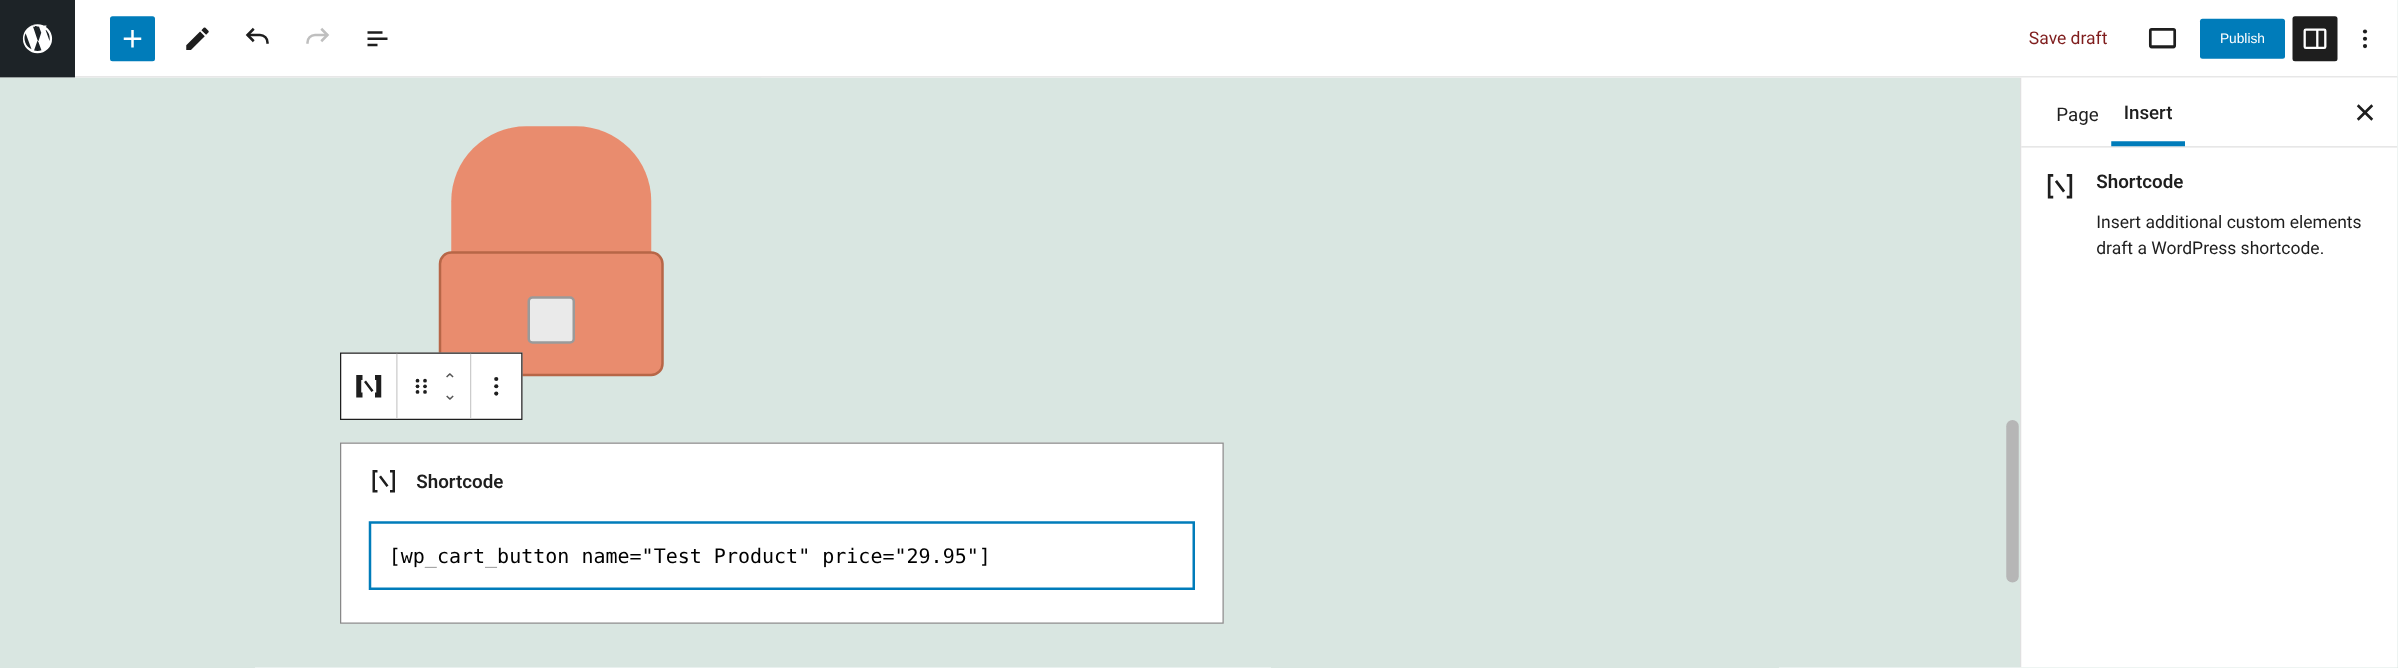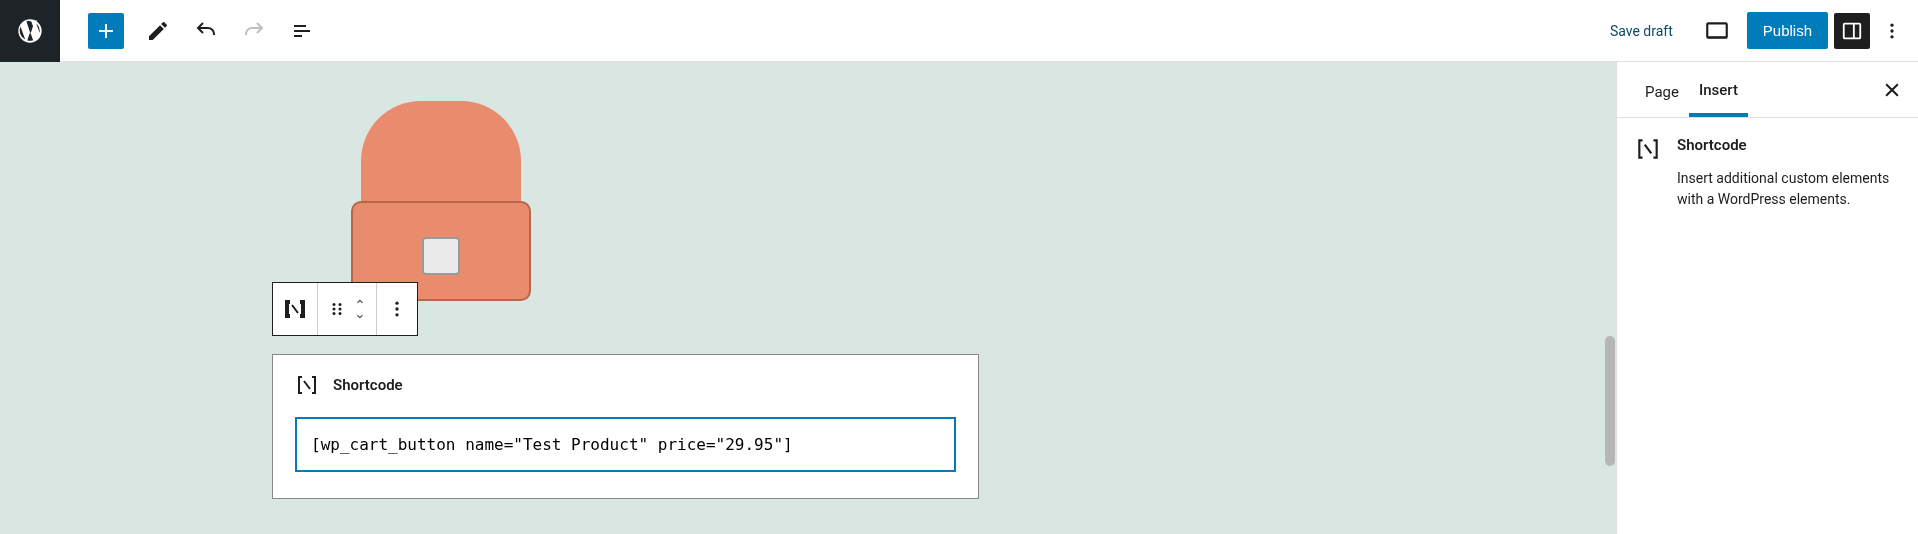--- a/index.html
+++ b/index.html
@@ -8,22 +8,22 @@
 
   
   .top-toolbar { height: 62px; background: #fff; border-bottom: 1px solid #e0e0e0; display: flex; align-items: center; justify-content: space-between; padding-right: 10px; }
   .top-left { display: flex; align-items: center; height: 100%; }
   .wp-logo { width: 60px; height: 62px; background: #1d2327; display: flex; align-items: center; justify-content: center; }
   .wp-logo svg { fill: #fff; }
   .add-block-btn { width: 36px; height: 36px; background: #007cba; display: flex; align-items: center; justify-content: center; margin-left: 28px; border-radius: 2px; }
   .top-icon { width: 48px; height: 48px; display: flex; align-items: center; justify-content: center; color: #1e1e1e; }
   .top-icon.disabled { color: #bfbfbf; }
   .top-right { display: flex; align-items: center; gap: 6px; }
-  .save-draft { color: #0c4a6e; font-size: 14px; padding: 10px 14px; cursor: pointer; }
-  .publish-btn { background: #007cba; color: #fff; font-size: 15px; padding: 10px 16px; border: none; border-radius: 2px; cursor: pointer; }
+  .save-draft { color: #7f1d1d; font-size: 14px; padding: 10px 14px; cursor: pointer; }
+  .publish-btn { background: #007cba; color: #fff; font-size: 11px; padding: 10px 16px; border: none; border-radius: 2px; cursor: pointer; }
   .settings-btn { width: 36px; height: 36px; background: #1e1e1e; display: flex; align-items: center; justify-content: center; border-radius: 2px; }
 
   
   .main-row { flex: 1; display: flex; overflow: hidden; }
   .canvas { flex: 1; background: #d9e6e1; position: relative; padding-left: 272px; padding-top: 0; }
   .canvas-inner { position: relative; }
 
   
   .image-card { width: 337px; height: 278px; background: #d9e6e1; border: none; position: relative; display: flex; align-items: center; justify-content: center; }
   .beanie { width: 180px; height: 200px; position: relative; }
@@ -189,19 +189,19 @@
         </svg>
       </div>
     </div>
     <div class="sidebar-body">
       <div class="sb-block-row">
         <svg width="26" height="26" viewBox="0 0 24 24" fill="none" stroke="#1e1e1e" stroke-width="2">
           <path d="M7 4H4v16h3M17 4h3v16h-3M9 8l6 8"></path>
         </svg>
         <div class="sb-block-text">
           <div class="sb-block-title">Shortcode</div>
-          <div class="sb-block-desc">Insert additional custom elements with a WordPress elements.</div>
+          <div class="sb-block-desc">Insert additional custom elements draft a WordPress shortcode.</div>
         </div>
       </div>
     </div>
   </div>
 
 </div>
 
 </body></html>

